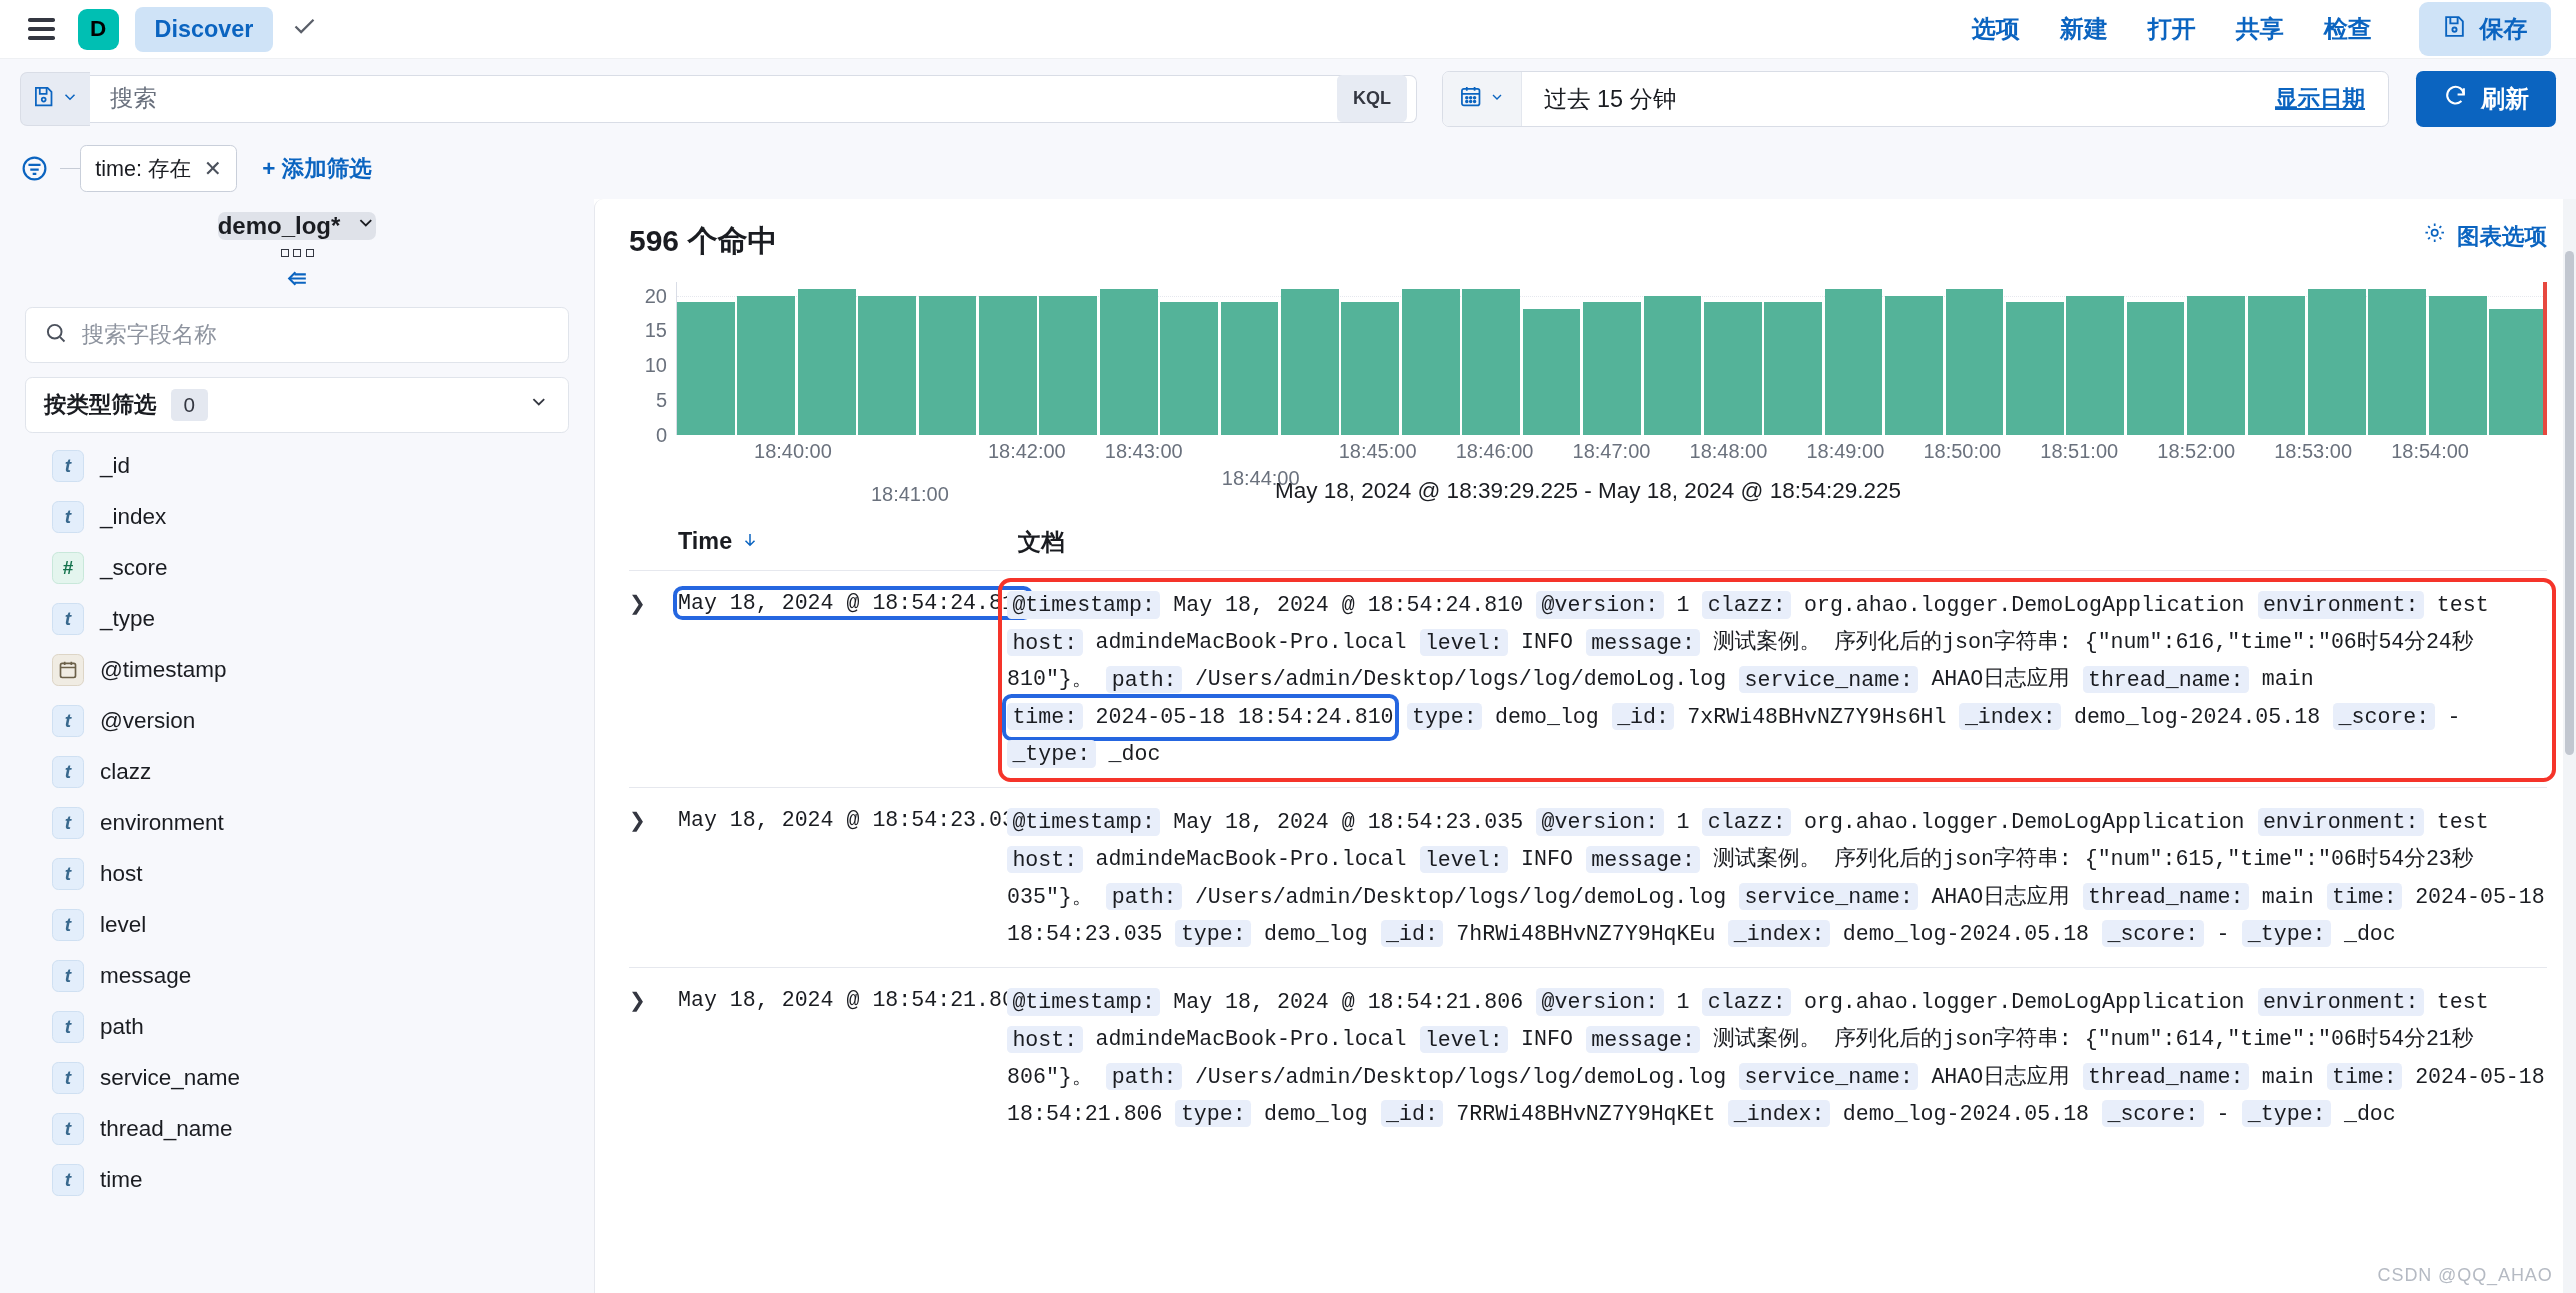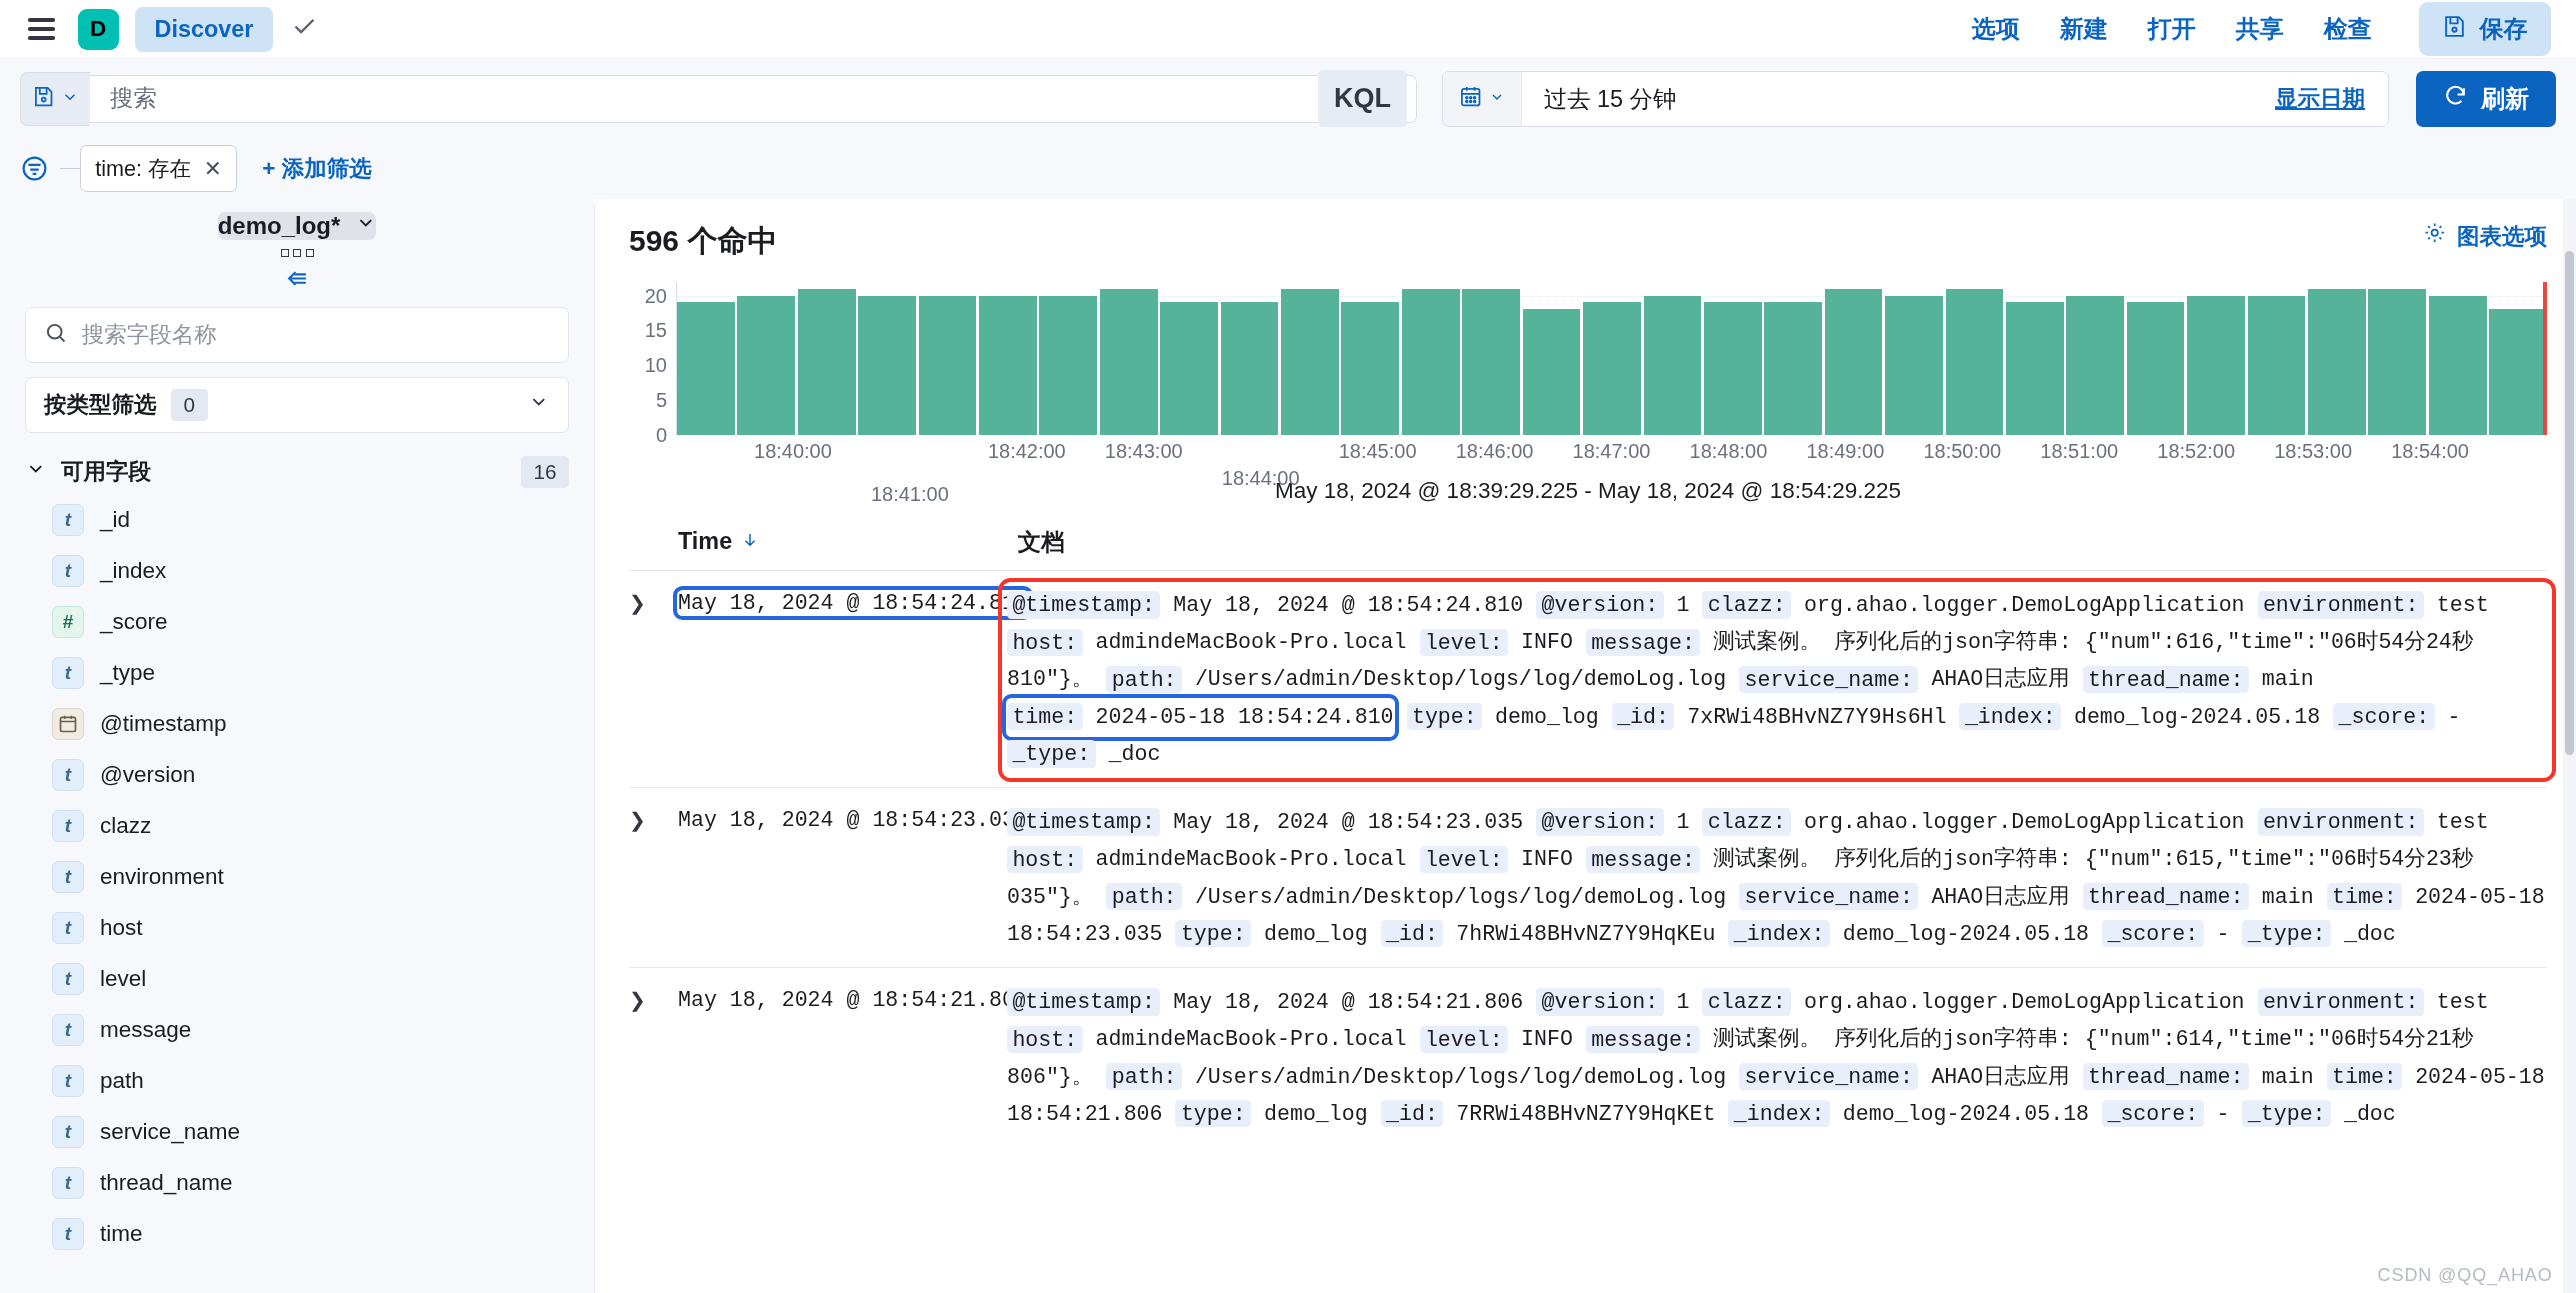--- a/index.html
+++ b/index.html
@@ -61,21 +61,21 @@
     border: 0.9px solid #d9dde6; border-left: none; border-radius: 0 7.2px 7.2px 0;
     display: flex; align-items: center; margin-left: -12.6px;
   }
   .search-wrap input {
     flex: 1; border: none; outline: none; background: transparent;
     font-size: 23.4px; color: #1a1c21; padding: 0 20px;
     font-family: "Liberation Sans", sans-serif;
   }
   .search-wrap input::placeholder { color: #69707d; }
   .kql-badge {
-    background: #e7ebf3; color: #343741; font-size: 27px; font-weight: bold;
+    background: #e7ebf3; color: #343741; font-size: 18px; font-weight: bold;
     padding: 12.6px 16px; border-radius: 5.4px; margin-right: 9px; cursor: pointer;
   }
   .date-wrap {
     flex: 1; height: 56px; background: #fff; border: 0.9px solid #d9dde6;
     border-radius: 7.2px; display: flex; align-items: center; margin-left: 12.6px;
     overflow: hidden;
   }
   .date-icon-box {
     width: 79px; height: 100%; background: #f2f4f8;
     display: flex; align-items: center; justify-content: center; gap: 7.2px;
@@ -355,29 +355,20 @@
       <div class="type-filter">
         <span>按类型筛选</span>
         <span class="type-count">0</span>
         <span class="chev">
           <svg width="21.6" height="21.6" viewBox="0 0 24 24" fill="none" stroke="#343741" stroke-width="2">
               <path d="M6 9l6 6 6-6"></path>
             </svg>
         </span>
       </div>
 
-      <div class="section-head">
-        <span>
-          <svg width="21.6" height="21.6" viewBox="0 0 24 24" fill="none" stroke="#1a1c21" stroke-width="2">
-              <path d="M6 9l6 6 6-6"></path>
-            </svg>
-        </span>
-        <span>可用字段</span>
-        <span class="count">16</span>
-      </div>
 
       <div class="field-list">
           <div class="field-item">
             <span class="ftype">t</span>
             <span>_id</span>
           </div>
           <div class="field-item">
             <span class="ftype">t</span>
             <span>_index</span>
           </div>

